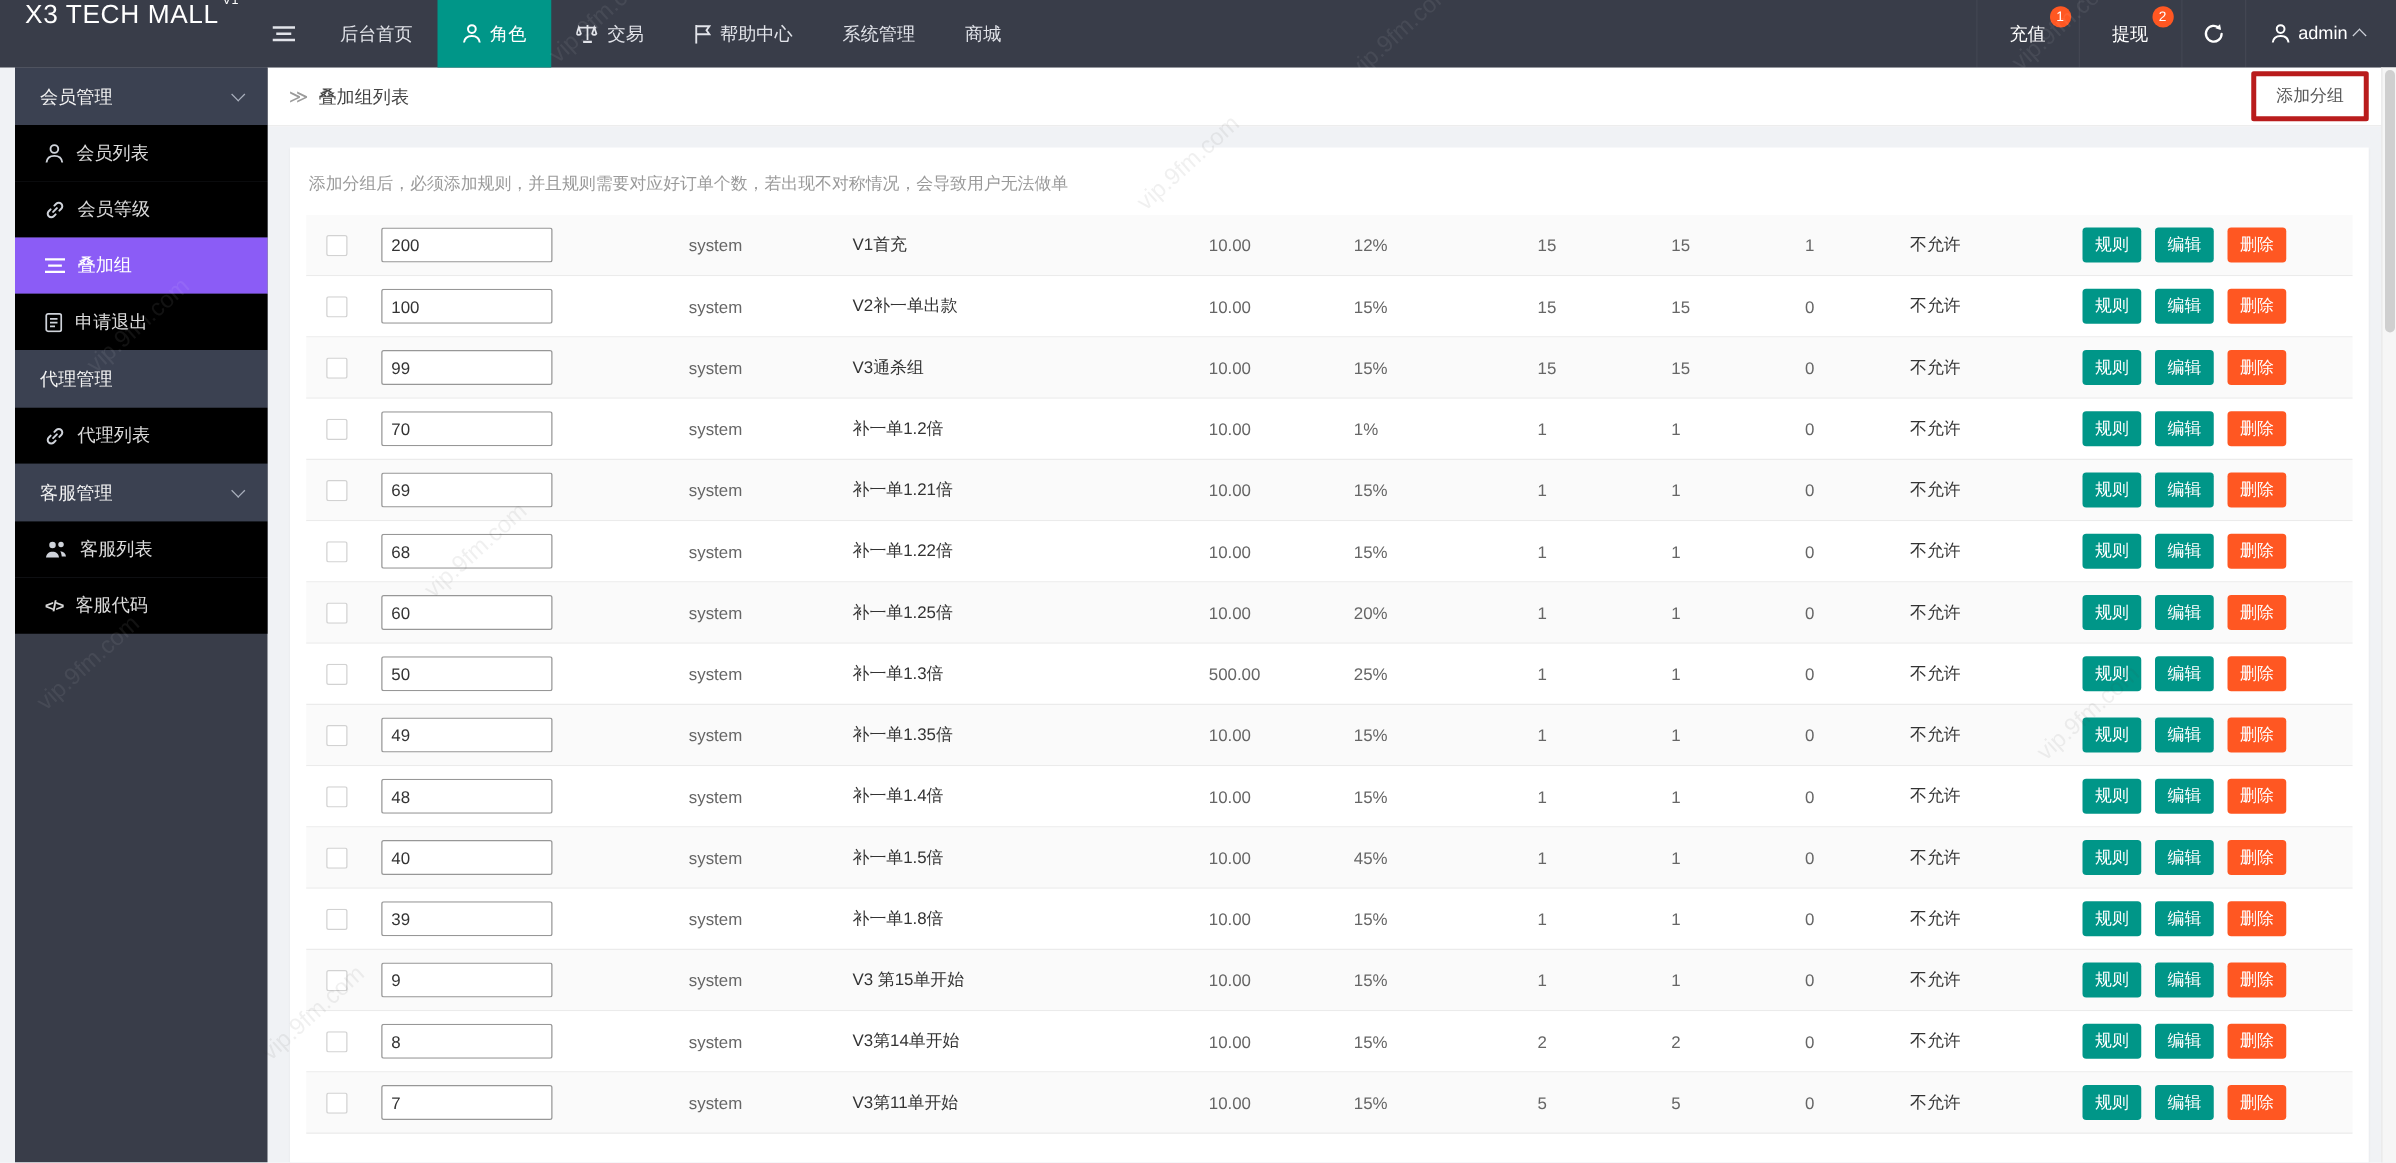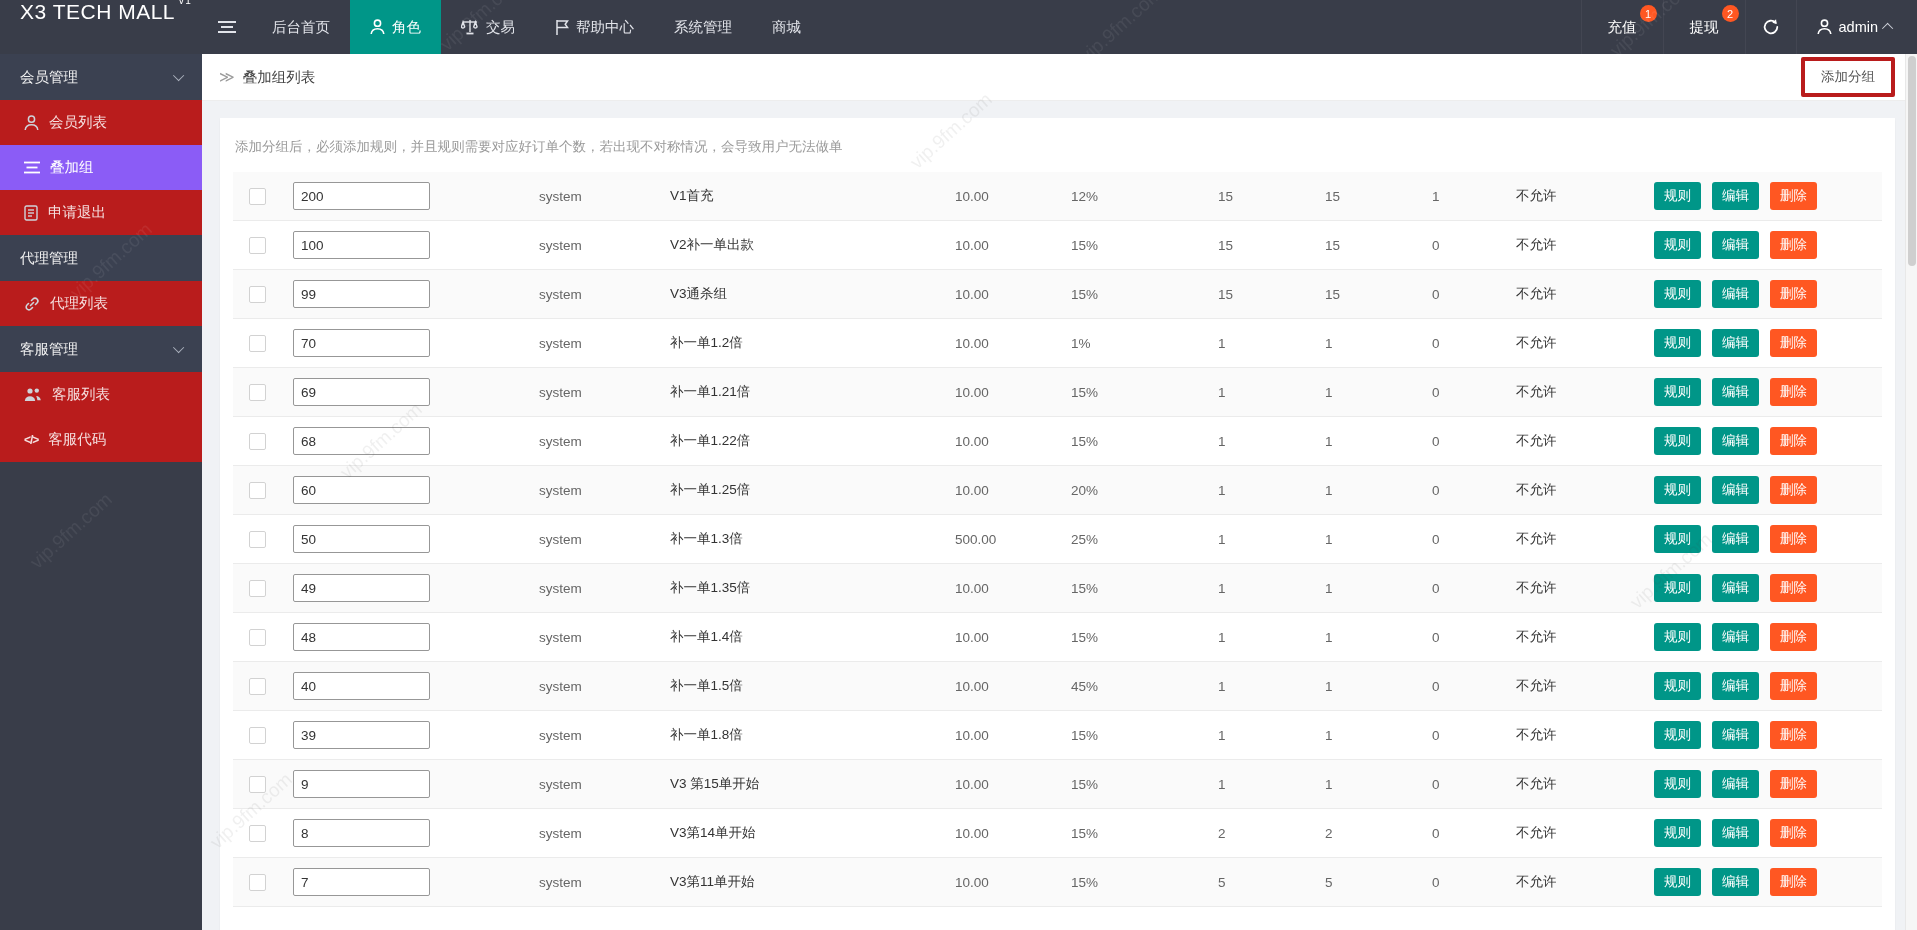--- a/index.html
+++ b/index.html
@@ -24,29 +24,29 @@
   .badge { position:absolute; top:5px; right:6px; min-width:17px; height:17px; border-radius:9px;
            background:#ff5722; color:#fff; font-size:11px; display:flex; align-items:center;
            justify-content:center; padding:0 4px; }
   .tb-admin { display:flex; align-items:center; gap:7px; padding:0 24px 0 20px; color:#fff;
               font-size:14.5px; border-left:1px solid rgba(255,255,255,.05); cursor:pointer; }
   .caret-up { width:8px; height:8px; border-left:1.5px solid #cfd2da; border-top:1.5px solid #cfd2da;
               transform:rotate(45deg) translateY(2px); }
   svg.ic { display:block; }
 
   
-  .layout { display:flex; height:876px; }
+  .layout { display:flex; height:876px;margin-left:12px; }
   .sidebar { width:202px; background:#393d49; flex:none; position:relative; }
   .sb-section { height:46px; display:flex; align-items:center; padding:0 20px; background:#3b4151;
                 color:#f2f2f2; font-size:14.5px; cursor:pointer; position:relative; }
   .sb-section .chev { position:absolute; right:18px; width:8px; height:8px;
                       border-left:1.5px solid #aab0bd; border-bottom:1.5px solid #aab0bd;
                       transform:rotate(-45deg) translateY(-2px); }
   .sb-item { height:45px; display:flex; align-items:center; gap:10px; padding:0 20px 0 24px;
-             background:#b91c1c; color:rgba(255,255,255,.86); font-size:14.5px; cursor:pointer; }
+             background:#000000; color:rgba(255,255,255,.86); font-size:14.5px; cursor:pointer; }
   .sb-item.active { background:#8b5cf6; color:#fff; }
   .sb-item .code-glyph { font-size:12px; font-weight:bold; letter-spacing:-1px; }
 
   .main { flex:1; display:flex; flex-direction:column; overflow:hidden; }
 
   
   .bc-bar { height:47px; background:#fff; display:flex; align-items:center; padding:0 22px 0 17px;
             border-bottom:1px solid #ededed; }
   .bc-icon { color:#9b9b9b; font-size:15px; margin-right:8px; }
   .bc-title { color:#444; font-size:14.5px; }
@@ -184,20 +184,30 @@
       <span>会员管理</span>
       <span class="chev"></span>
     </div>
     <div class="sb-item">
       <svg class="ic" width="15" height="16" viewBox="0 0 15 16">
         <circle cx="7.5" cy="4.2" r="3.1" fill="none" stroke="#cfd3da" stroke-width="1.5"></circle>
         <path d="M1.2 15c.4-3.6 3-5.3 6.3-5.3s5.9 1.7 6.3 5.3" fill="none" stroke="#cfd3da" stroke-width="1.5"></path>
       </svg>
       <span>会员列表</span>
     </div>
+    <div class="sb-item">
+      <svg class="ic" width="16" height="16" viewBox="0 0 16 16">
+        <g stroke="#cfd3da" stroke-width="1.6" fill="none" stroke-linecap="round">
+          <path d="M6.5 9.5l3-3"></path>
+          <path d="M7.5 4.5l1.5-1.5a2.8 2.8 0 0 1 4 4L11.5 8.5"></path>
+          <path d="M8.5 11.5L7 13a2.8 2.8 0 0 1-4-4l1.5-1.5"></path>
+        </g>
+      </svg>
+      <span>会员等级</span>
+    </div>
     <div class="sb-item active">
       <svg class="ic" width="16" height="13" viewBox="0 0 16 13">
         <g stroke="#fff" stroke-width="1.8">
             <line x1="0" y1="1.5" x2="16" y2="1.5"></line>
             <line x1="2.5" y1="6.5" x2="13.5" y2="6.5"></line>
             <line x1="0" y1="11.5" x2="16" y2="11.5"></line>
           </g>
       </svg>
       <span>叠加组</span>
     </div>

